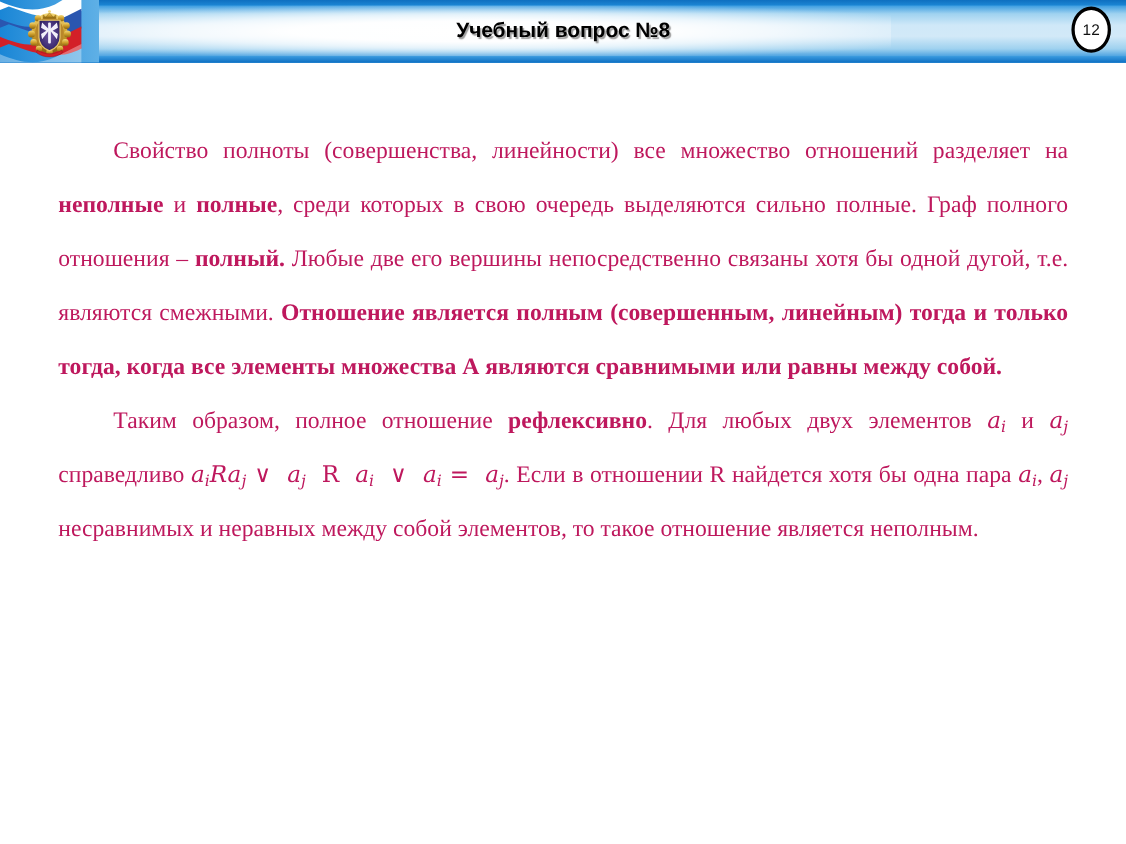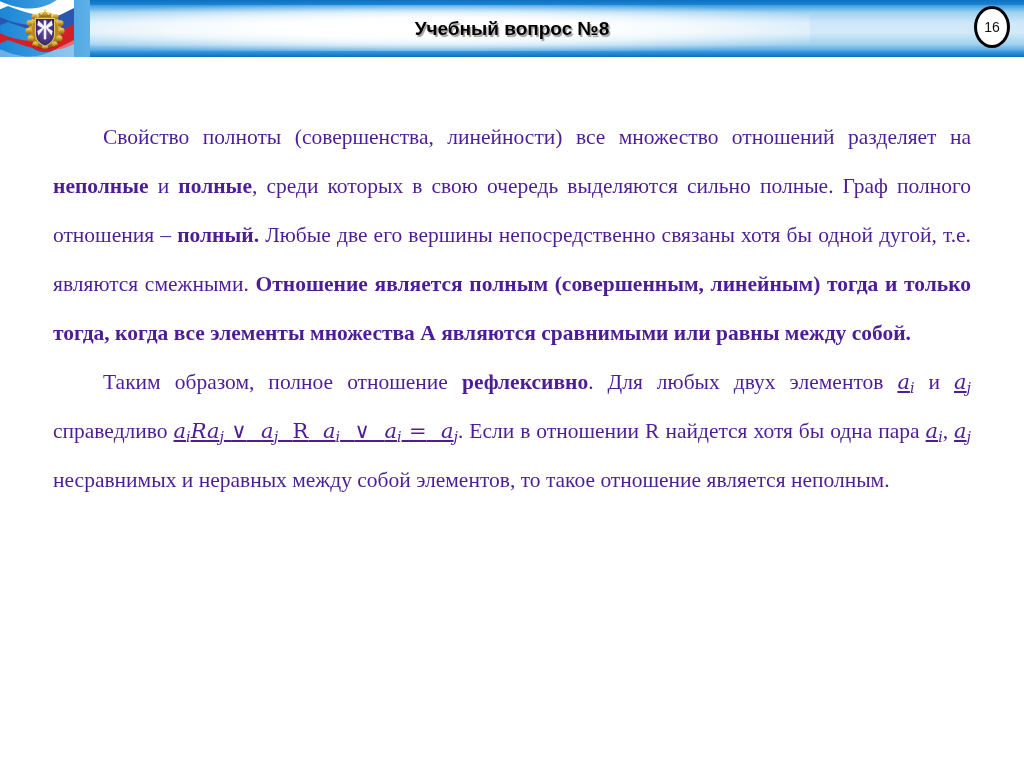--- a/index.html
+++ b/index.html
@@ -123,32 +123,31 @@
     left: 53px;
     top: 113px;
     width: 918px;
   }
   .para {
     margin: 0 0 0 0;
     text-align: justify;
     text-justify: inter-word;
     font-size: 21.5px;
     line-height: 49px;
-    color: #4c1d95;
+    color: #be185d;
     text-indent: 50px;
   }
   .para + .para { margin-top: 0px; }
   .para b { font-weight: bold; }
 
   .math {
     font-family: "DejaVu Serif", "Liberation Serif", serif;
     font-style: italic;
     font-size: 21px;
     white-space: nowrap;
-    text-decoration: underline;
   }
   .math .up {
     font-style: normal;
   }
   .math sub {
     font-size: 0.68em;
     font-style: italic;
     vertical-align: -0.28em;
     line-height: 0;
   }
@@ -226,21 +225,21 @@
 
           <path d="M-12,17 C -5,22 5,22 12,17 L 12,20 C 5,25 -5,25 -12,20 Z" fill="#d32028" stroke="#8a1018" stroke-width="0.4"></path>
         </g>
       </g>
     </svg>
   </div>
 
   <div class="header-title">Учебный вопрос №8</div>
 
   <div class="page-badge">
-    <span>16</span>
+    <span>12</span>
   </div>
 </div>
 
 <div class="content">
 
   <p class="para">
     <span>Свойство полноты (совершенства, линейности) все множество отношений разделяет на </span><b>неполные</b><span> и </span><b>полные</b><span>, среди которых в свою очередь выделяются сильно полные. Граф полного отношения – </span><b>полный.</b><span> Любые две его вершины непосредственно связаны хотя бы одной дугой, т.е. являются смежными. </span><b>Отношение является полным (совершенным, линейным) тогда и только тогда, когда все элементы множества А являются сравнимыми или равны между собой.</b>
   </p>
 
   <p class="para">

